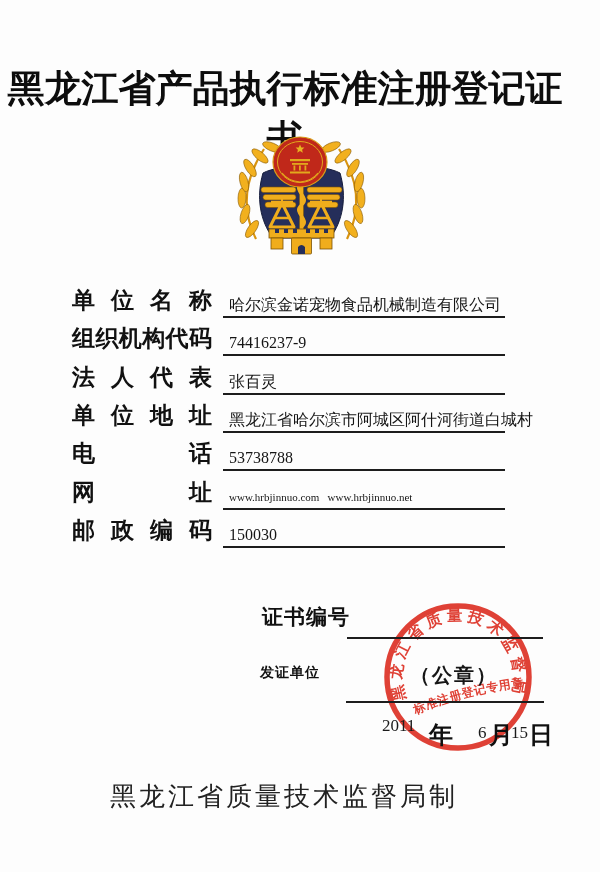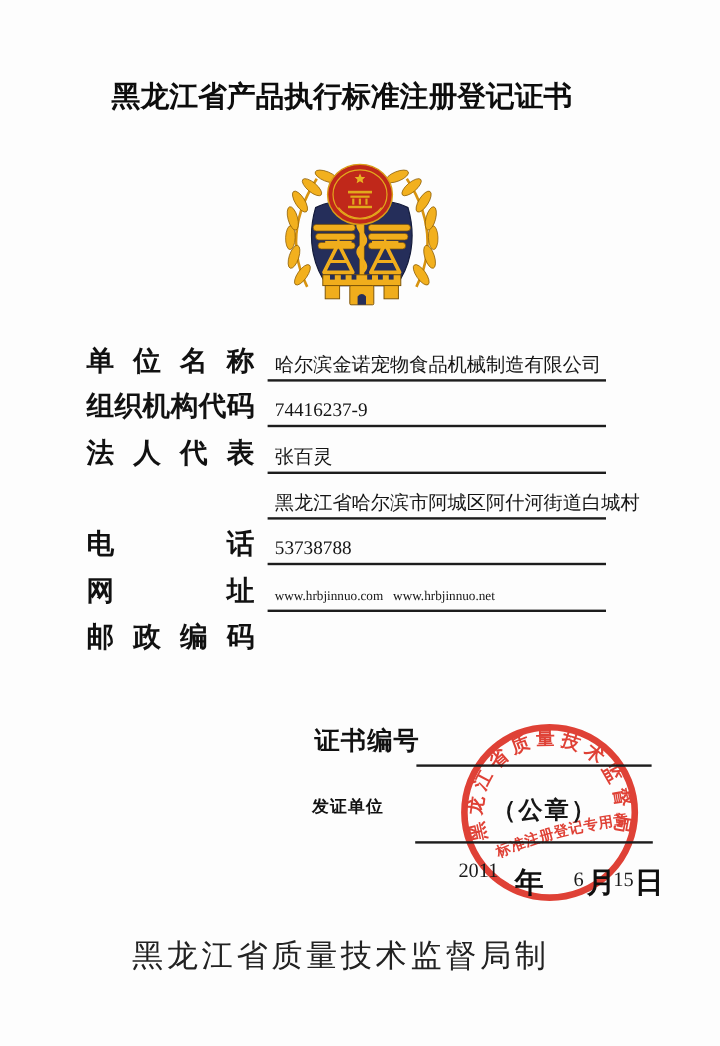--- a/index.html
+++ b/index.html
@@ -3,21 +3,21 @@
 <meta charset="utf-8">
 <style>
   html,body{margin:0;padding:0;background:#ffffff;}
   #page{
     position:relative;width:600px;height:872px;background:#fdfdfd;overflow:hidden;
     font-family:"Liberation Serif","DejaVu Serif",serif;color:#1a1a1a;
   }
   
   .title{
     position:absolute;top:64px;left:0;width:570px;text-align:center;
-    font-size:24px;font-weight:700;letter-spacing:0px;color:#0d0d0d;
+    font-size:37px;font-weight:700;letter-spacing:0px;color:#0d0d0d;
     font-family:"Liberation Serif","DejaVu Serif",serif;
   }
   
   .emblem{position:absolute;left:230px;top:135px;width:143px;height:127px;}
   
   .row{position:absolute;left:0;width:485px;height:27px;}
   .row-label{
     position:absolute;left:72px;width:140px;height:26px;line-height:26px;
     font-size:23px;font-weight:700;color:#111;
     text-align:justify;text-align-last:justify;
@@ -140,32 +140,34 @@
   </div>
   <div class="row" id="row1">
     <div class="row-label">组织机构代码</div>
     <div class="row-value">74416237-9</div>
   </div>
   <div class="row" id="row2">
     <div class="row-label">法人代表</div>
     <div class="row-value">张百灵</div>
   </div>
   <div class="row" id="row3">
+    <div class="row-label">单位地址</div>
     <div class="row-value">黑龙江省哈尔滨市阿城区阿什河街道白城村</div>
   </div>
   <div class="row" id="row4">
     <div class="row-label">电话</div>
     <div class="row-value">53738788</div>
   </div>
   <div class="row" id="row5">
     <div class="row-label">网址</div>
     <div class="row-value">www.hrbjinnuo.com   www.hrbjinnuo.net</div>
   </div>
   <div class="row" id="row6">
     <div class="row-label">邮政编码</div>
+    <div class="row-value">150030</div>
   </div>
 
   <div class="cert-no-label">证书编号</div>
   <div class="line" id="certNoLine"></div>
 
   <div class="issuer-label">发证单位</div>
   <div class="seal-placeholder">（公章）</div>
   <div class="line" id="issuerLine"></div>
 
   <svg class="seal" viewBox="0 0 150 150" aria-hidden="true">

